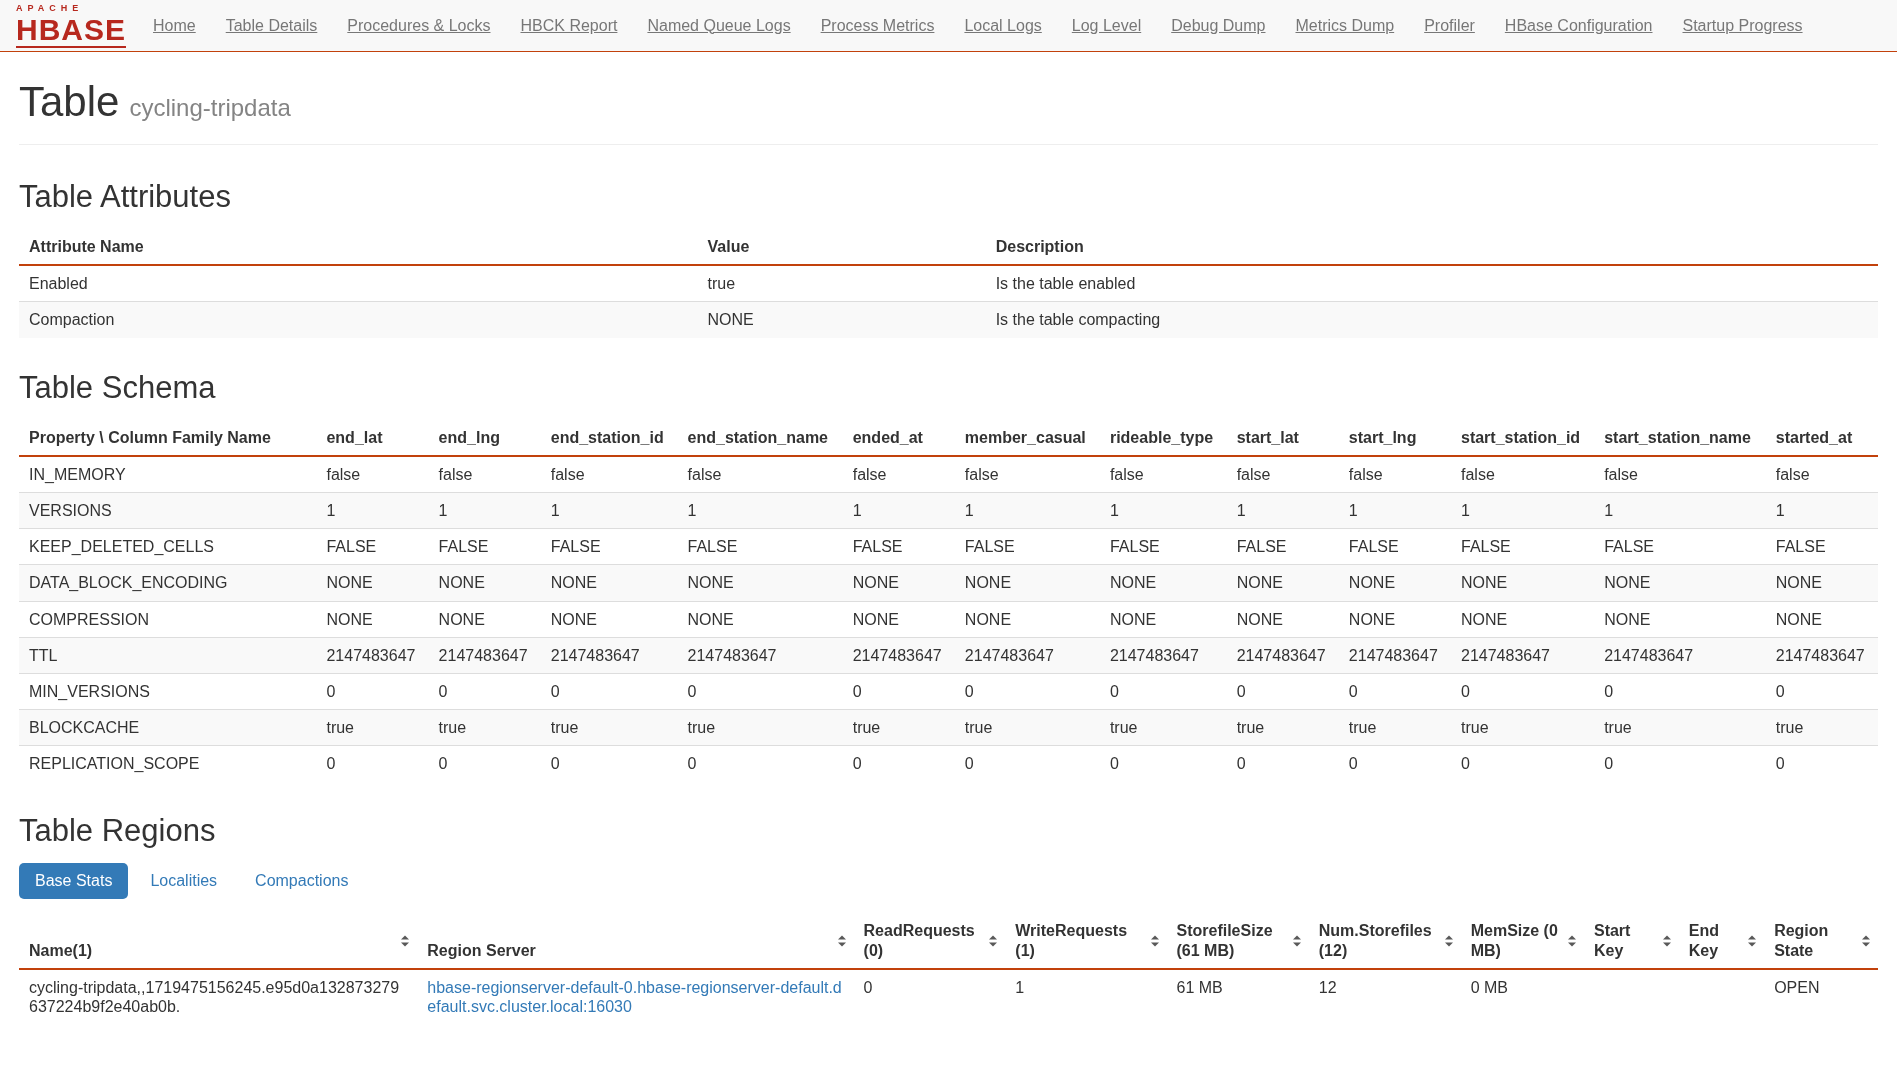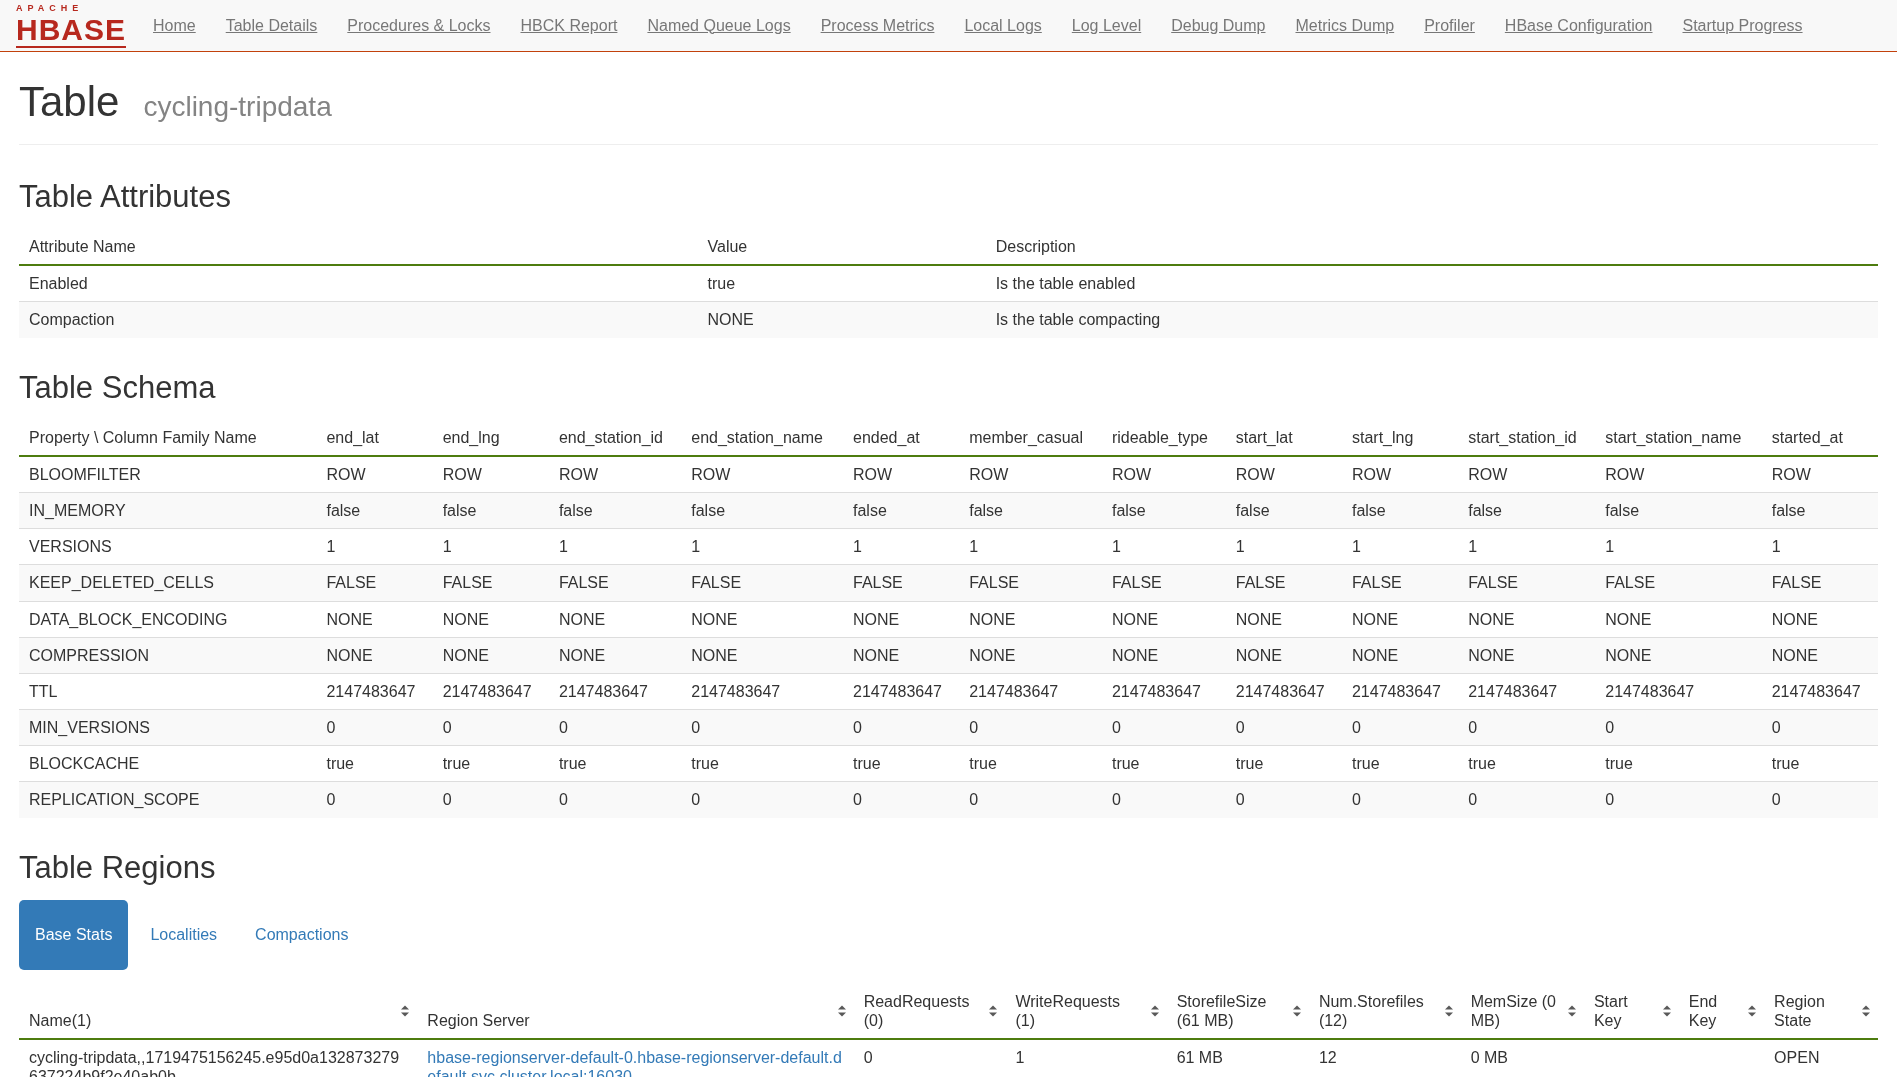--- a/index.html
+++ b/index.html
@@ -21,32 +21,32 @@
   }
   .logo { display:flex; flex-direction:column; justify-content:center; line-height:1; padding:1px 12px 0 6px; cursor:pointer; }
   .logo-apache { color:var(--brand); font-size:9px; font-weight:bold; letter-spacing:5px; margin-bottom:2px; white-space:nowrap; }
   .logo-hbase  { color:var(--brand); font-size:30px; font-weight:bold; letter-spacing:1px; border-bottom:2px solid var(--brand); padding-bottom:1px; }
   .nav-menu { display:flex; align-items:stretch; }
   .nav-link { color:#777; font-size:16px; line-height:52px; padding:0 15px; white-space:nowrap;text-decoration:underline; }
 
   
   .container { padding:0 19px; }
   h1.page-title { font-size:42px; font-weight:400; margin:26px 0 18px; color:#333; }
-  h1.page-title small { font-size:28px; color:#848484; font-weight:400; margin-left:24px; }
+  h1.page-title small { font-size:24px; color:#848484; font-weight:400; margin-left:10px; }
   hr.title-divider { border:0; border-top:1px solid #eee; margin:4px 0 8px; }
   h2.section-heading { font-size:31px; font-weight:400; color:#333; margin:32px 0 14px; }
   h2.mt-lg { margin-top:34px; }
 
   
   table.table { width:100%; border-collapse:collapse; margin-bottom:8px; table-layout:auto; }
   .table th, .table td {
     padding:8px 10px; border-top:1px solid #ddd;
     text-align:left; vertical-align:top; font-size:16px; line-height:1.2;
   }
-  .table thead th { border-top:0; border-bottom:2px solid #4d7c0f; font-weight:normal; vertical-align:bottom; }
+  .table thead th { border-top:0; border-bottom:2px solid #c2410c; font-weight:bold; vertical-align:bottom; }
   .table tbody tr:nth-child(even) { background:#f9f9f9; }
 
   .attrs th:nth-child(1) { width:36.5%; }
   .attrs th:nth-child(2) { width:15.5%; }
 
   .schema th:first-child { width:16%; }
 
   .regions th:nth-child(1){width:21%} .regions th:nth-child(2){width:23%}
   .regions th:nth-child(3){width:8%}  .regions th:nth-child(4){width:8.5%}
   .regions th:nth-child(5){width:7.5%} .regions th:nth-child(6){width:8%}
@@ -60,21 +60,21 @@
   }
   .tri { width:0; height:0; border-left:4px solid transparent; border-right:4px solid transparent; }
   .tri.up   { border-bottom:4px solid #595959; margin-bottom:3px; }
   .tri.down { border-top:4px solid #595959; }
 
   .break { word-break:break-all; }
   a.link { color:var(--link); word-break:break-all; }
 
   
   .tabs { display:flex; gap:6px; margin:0 0 14px 0; }
-  .pill { display:inline-block; padding:26px 16px; border-radius:5px; font-size:16px; color:var(--link); cursor:pointer; }
+  .pill { display:inline-block; padding:9px 16px; border-radius:5px; font-size:16px; color:var(--link); cursor:pointer; }
   .pill.active { background:var(--link); color:#fff; }
 </style>
 </head>
 <body>
 
 <nav class="navbar">
   <div class="logo">
     <div class="logo-apache">APACHE</div>
     <div class="logo-hbase">HBASE</div>
   </div>
@@ -139,35 +139,20 @@
           <th>rideable_type</th>
           <th>start_lat</th>
           <th>start_lng</th>
           <th>start_station_id</th>
           <th>start_station_name</th>
           <th>started_at</th>
         </tr>
       </thead>
     <tbody>
         <tr>
-          <td>BLOOMFILTER</td>
-          <td>ROW</td>
-          <td>ROW</td>
-          <td>ROW</td>
-          <td>ROW</td>
-          <td>ROW</td>
-          <td>ROW</td>
-          <td>ROW</td>
-          <td>ROW</td>
-          <td>ROW</td>
-          <td>ROW</td>
-          <td>ROW</td>
-          <td>ROW</td>
-        </tr>
-        <tr>
           <td>IN_MEMORY</td>
           <td>false</td>
           <td>false</td>
           <td>false</td>
           <td>false</td>
           <td>false</td>
           <td>false</td>
           <td>false</td>
           <td>false</td>
           <td>false</td>

